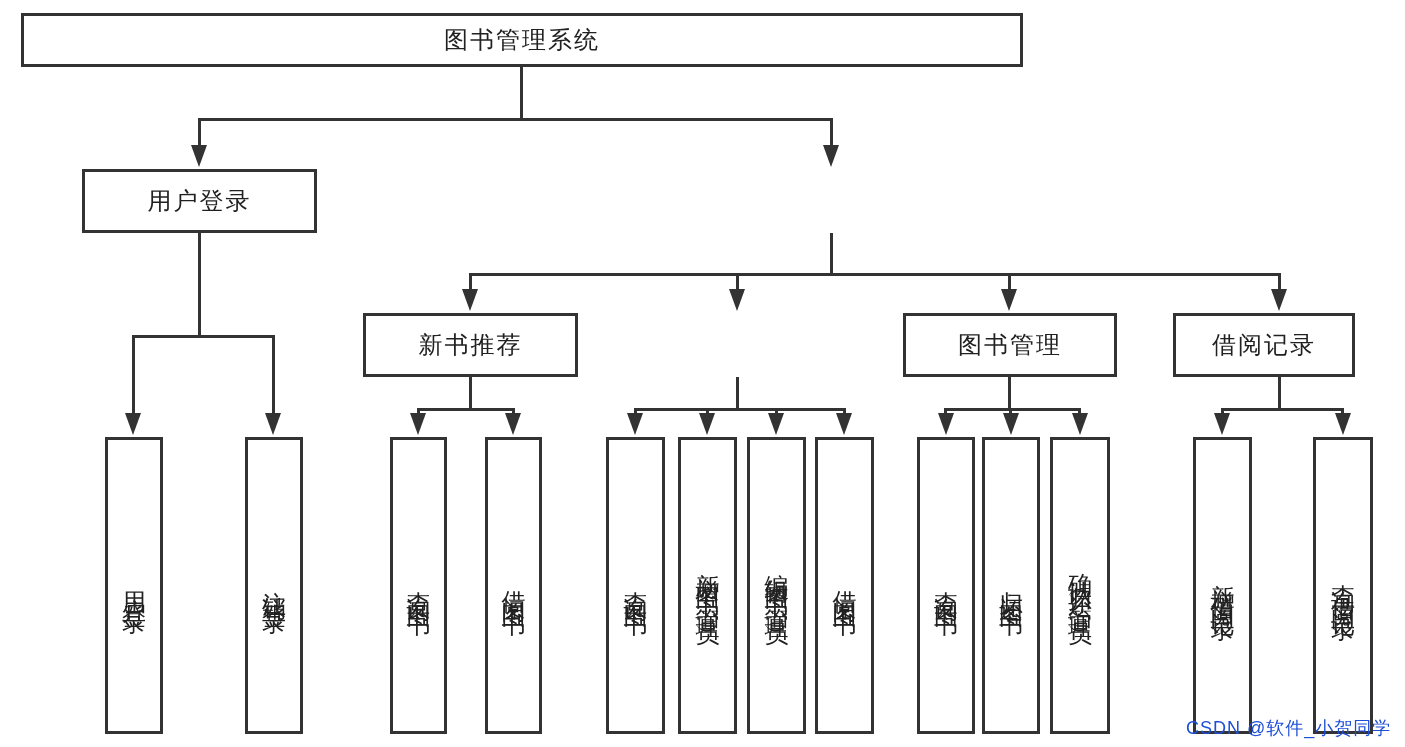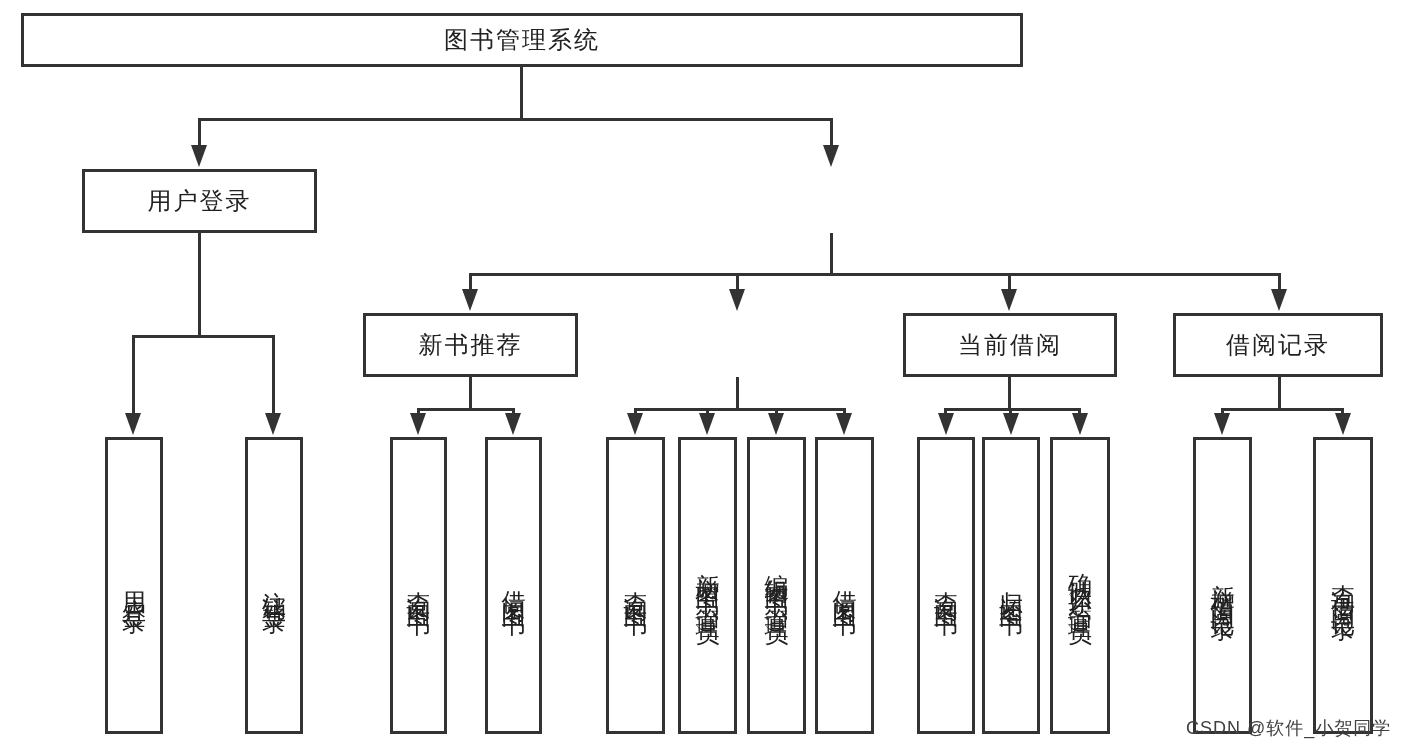--- a/index.html
+++ b/index.html
@@ -35,21 +35,21 @@
     position:absolute;
     width:0;height:0;
     border-left:8px solid transparent;
     border-right:8px solid transparent;
     border-top:22px solid #333333;
   }
   .watermark{
     position:absolute;
     left:1186px;top:716px;
     font-size:18px;
-    color:#404040;
+    color:#1d4ed8;
     letter-spacing:1px;
     z-index:5;
     white-space:nowrap;
   }
 </style>
 </head>
 <body>
 
 <div class="stage">
 
@@ -76,22 +76,22 @@
   <div class="v" style="left:469px;top:273px;height:18px;"></div>
   <div class="v" style="left:736px;top:273px;height:18px;"></div>
   <div class="v" style="left:1008px;top:273px;height:18px;"></div>
   <div class="v" style="left:1278px;top:273px;height:18px;"></div>
   <div class="tri" style="left:462px;top:289px;"></div>
   <div class="tri" style="left:729px;top:289px;"></div>
   <div class="tri" style="left:1001px;top:289px;"></div>
   <div class="tri" style="left:1271px;top:289px;"></div>
 
   <div class="box" style="left:363px;top:313px;width:215px;height:64px;text-align:center;">新书推荐</div>
-  <div class="box" style="left:903px;top:313px;width:214px;height:64px;">当前借阅</div>
-  <div class="box" style="left:1173px;top:313px;width:210px;height:64px;">借阅记录</div>
+  <div class="box" style="left:903px;top:313px;width:214px;height:64px;">图书管理</div>
+  <div class="box" style="left:1173px;top:313px;width:182px;height:64px;">借阅记录</div>
 
   <div class="v" style="left:469px;top:377px;height:34px;"></div>
   <div class="h" style="left:417px;top:408px;width:98px;"></div>
   <div class="v" style="left:417px;top:408px;height:8px;"></div>
   <div class="v" style="left:512px;top:408px;height:8px;"></div>
   <div class="tri" style="left:410px;top:413px;"></div>
   <div class="tri" style="left:505px;top:413px;"></div>
 
   <div class="v" style="left:736px;top:377px;height:34px;"></div>
   <div class="h" style="left:634px;top:408px;width:212px;"></div>

